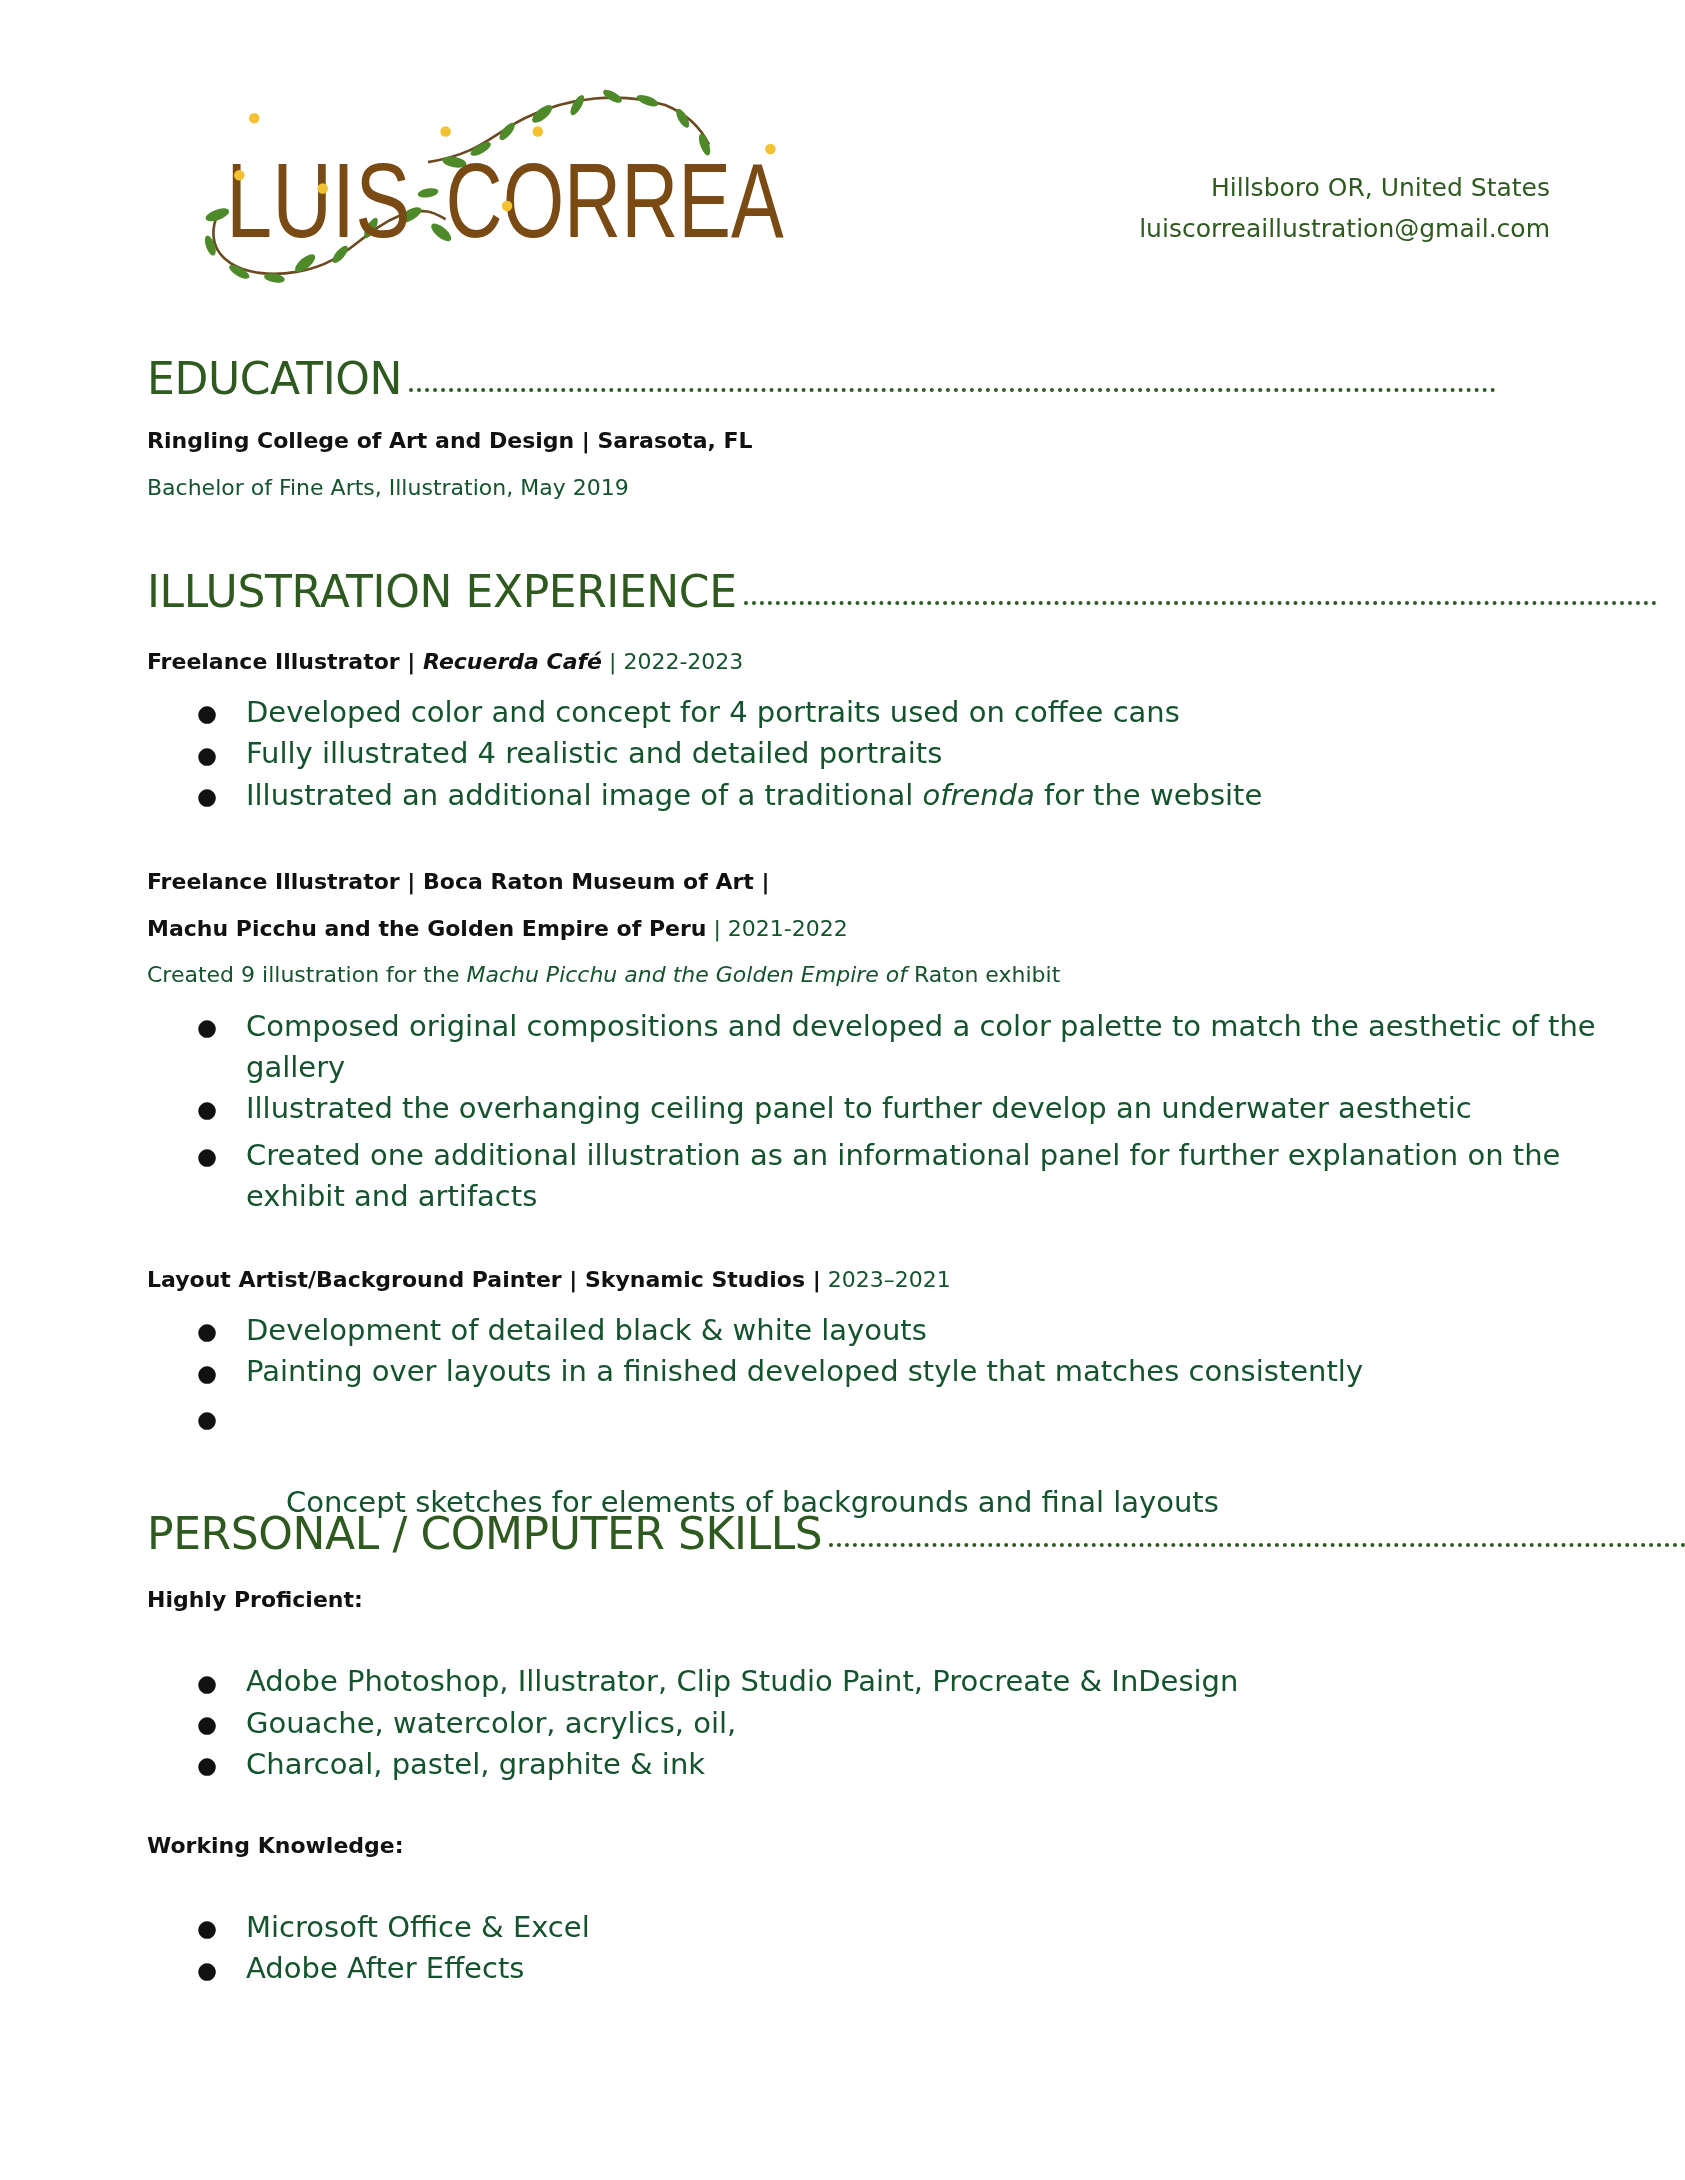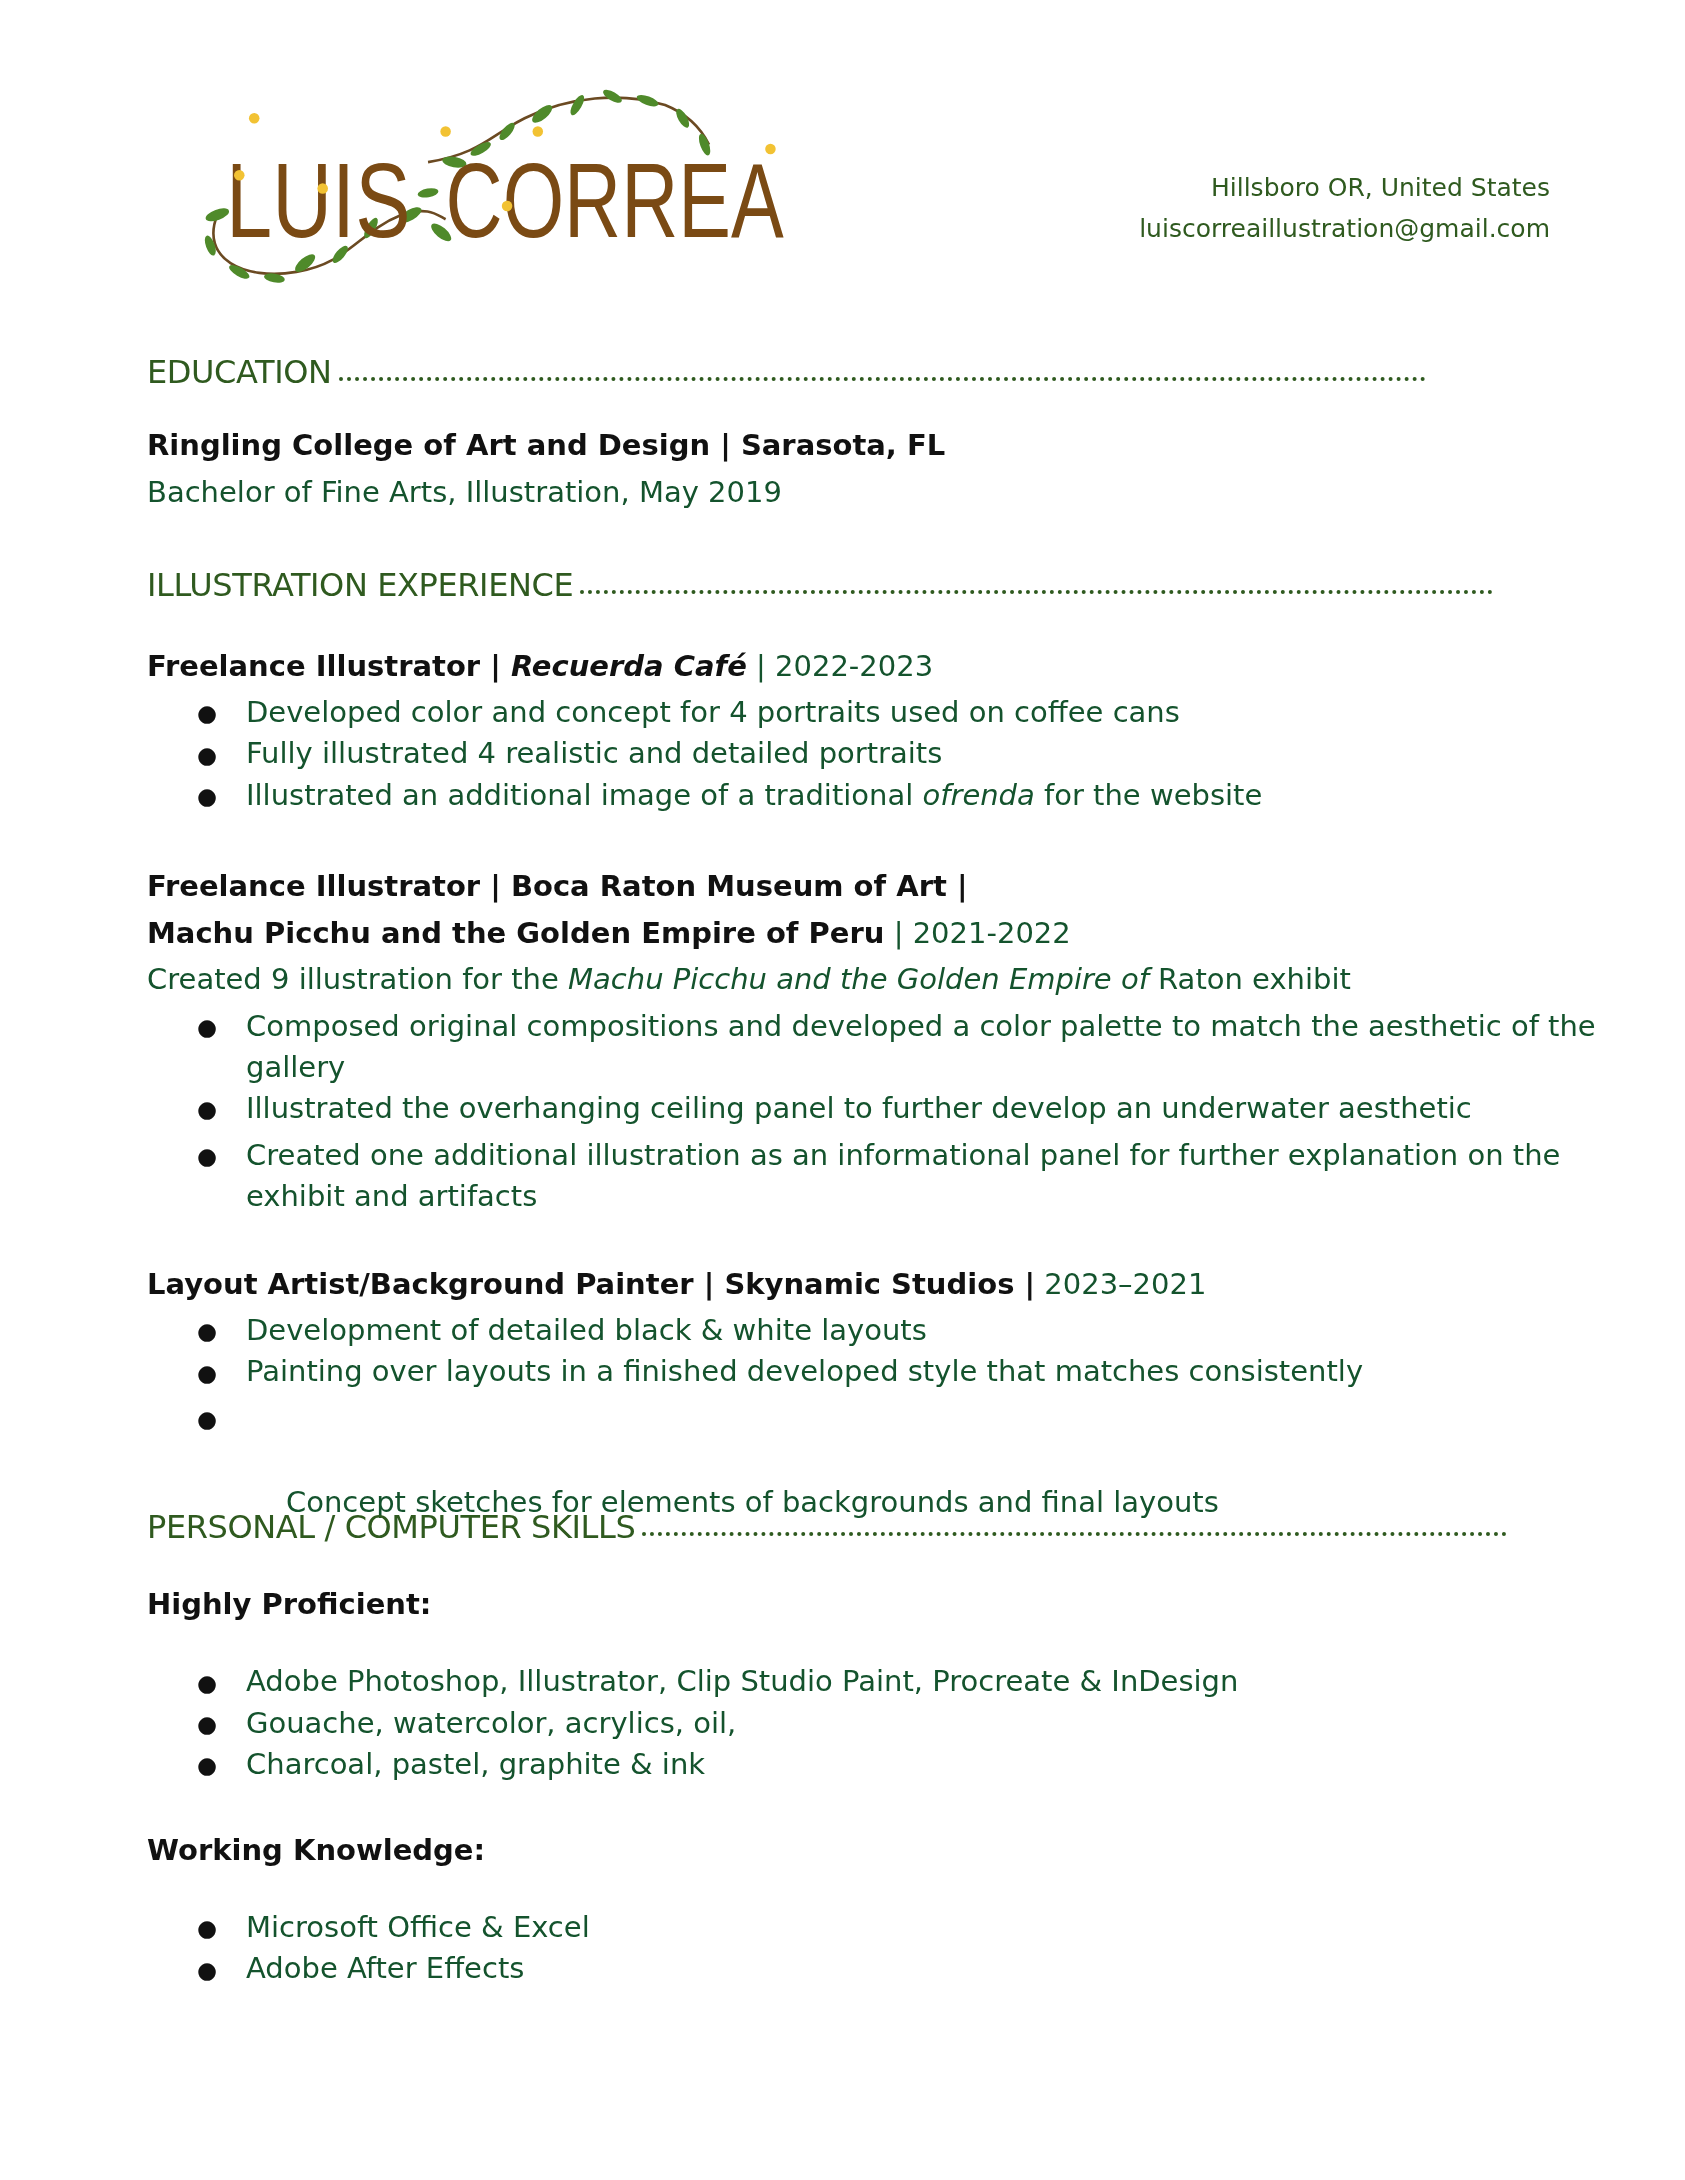--- a/index.html
+++ b/index.html
@@ -2,23 +2,23 @@
 <html style="font-size:14px"><head>
 <meta charset="utf-8">
 <style>
   html, body { margin:0; padding:0; background:#ffffff; }
   body { width:1685px; height:2180px; position:relative; overflow:hidden;
          font-family:"DejaVu Sans", "Liberation Sans", sans-serif; color:#111; }
   .logo { position:absolute; left:191px; top:83px; width:597px; height:211px; }
   .contact { position:absolute; right:135px; top:167px; text-align:right;
              color:#2f5a1f; font-size:25px; line-height:41px; }
   .contact div { white-space:nowrap; }
-  .h-sec { position:absolute; left:147px; color:#2f5a1f; font-size:32px; white-space:nowrap; letter-spacing:-0.4px; }
+  .h-sec { position:absolute; left:147px; color:#2f5a1f; font-size:44px; white-space:nowrap; letter-spacing:-0.4px; }
   .h-sec .dots { display:inline-block; vertical-align:baseline; border-bottom:4.4px dotted #2f5a1f; height:0; margin-left:7px; position:relative; top:-1.8px; }
-  .t { position:absolute; left:147px; font-size:29px; white-space:nowrap; }
+  .t { position:absolute; left:147px; font-size:22px; white-space:nowrap; }
   .b { font-weight:bold; }
   .i { font-style:italic; }
   .bl { position:absolute; left:197px; font-size:23px; }
   .bt { position:absolute; left:246px; font-size:29px; white-space:nowrap; }
   .light { color:#14532d; }
 </style>
 </head>
 <body>
 
 <div class="logo">

